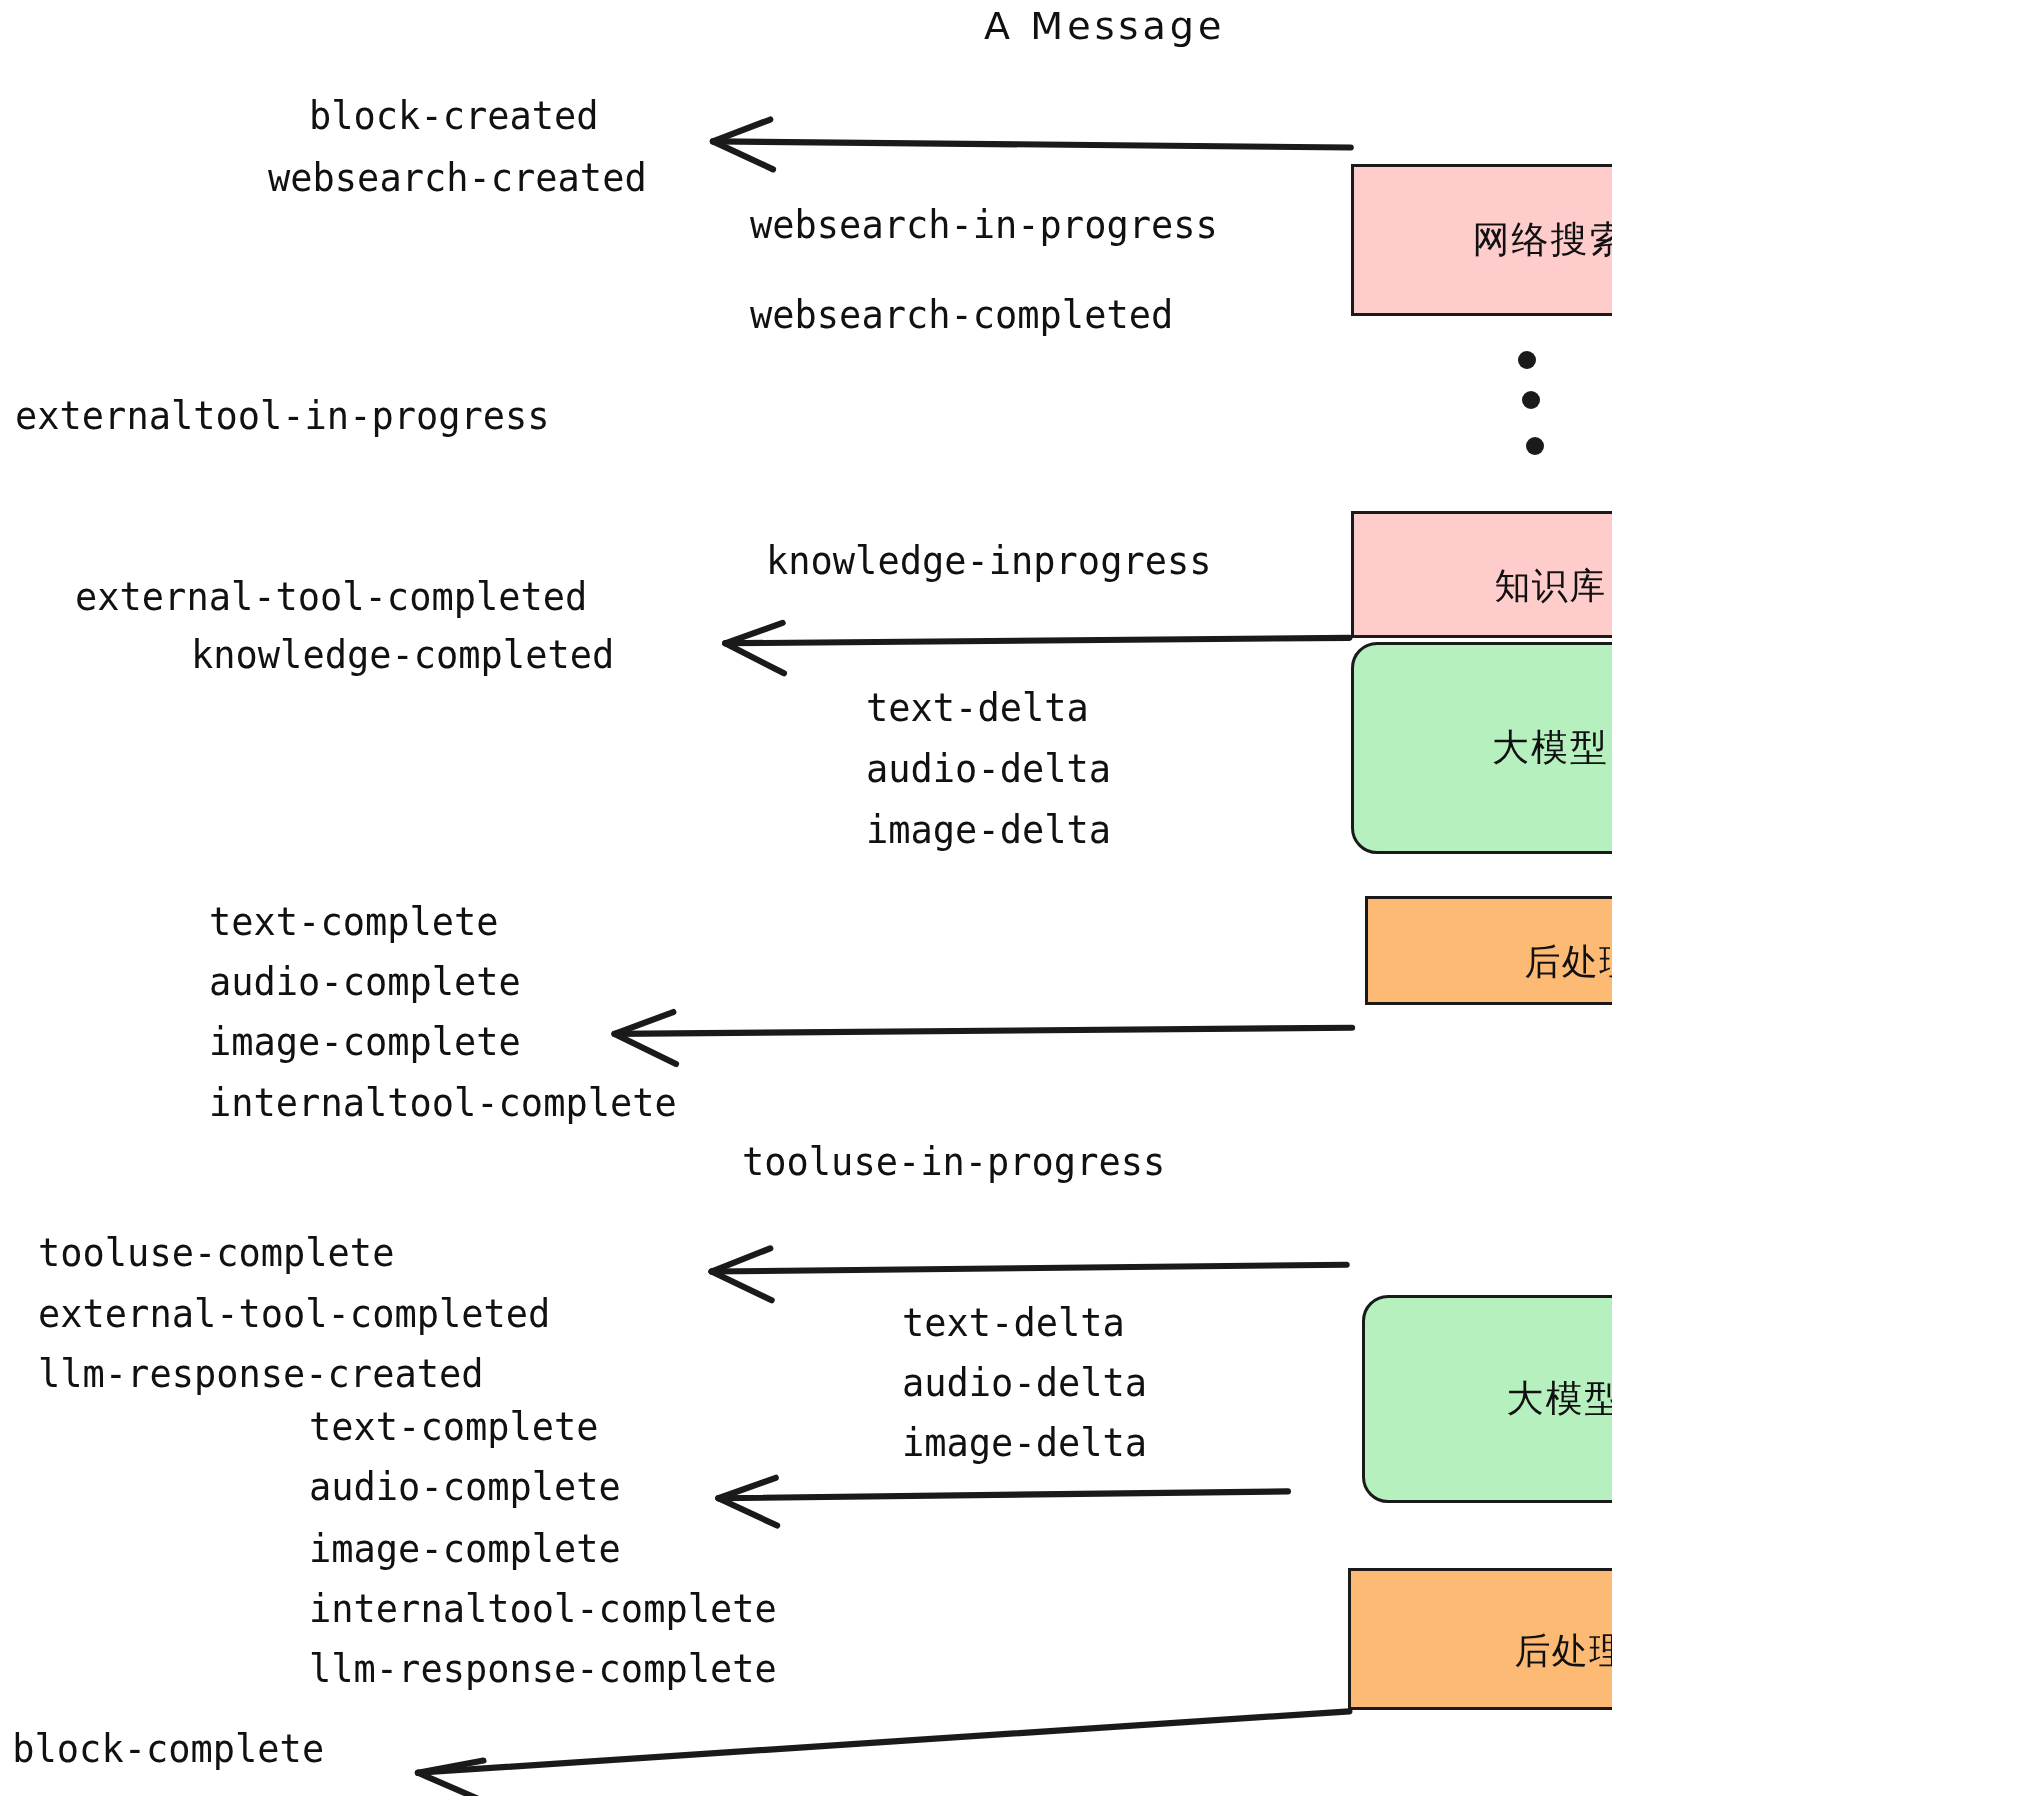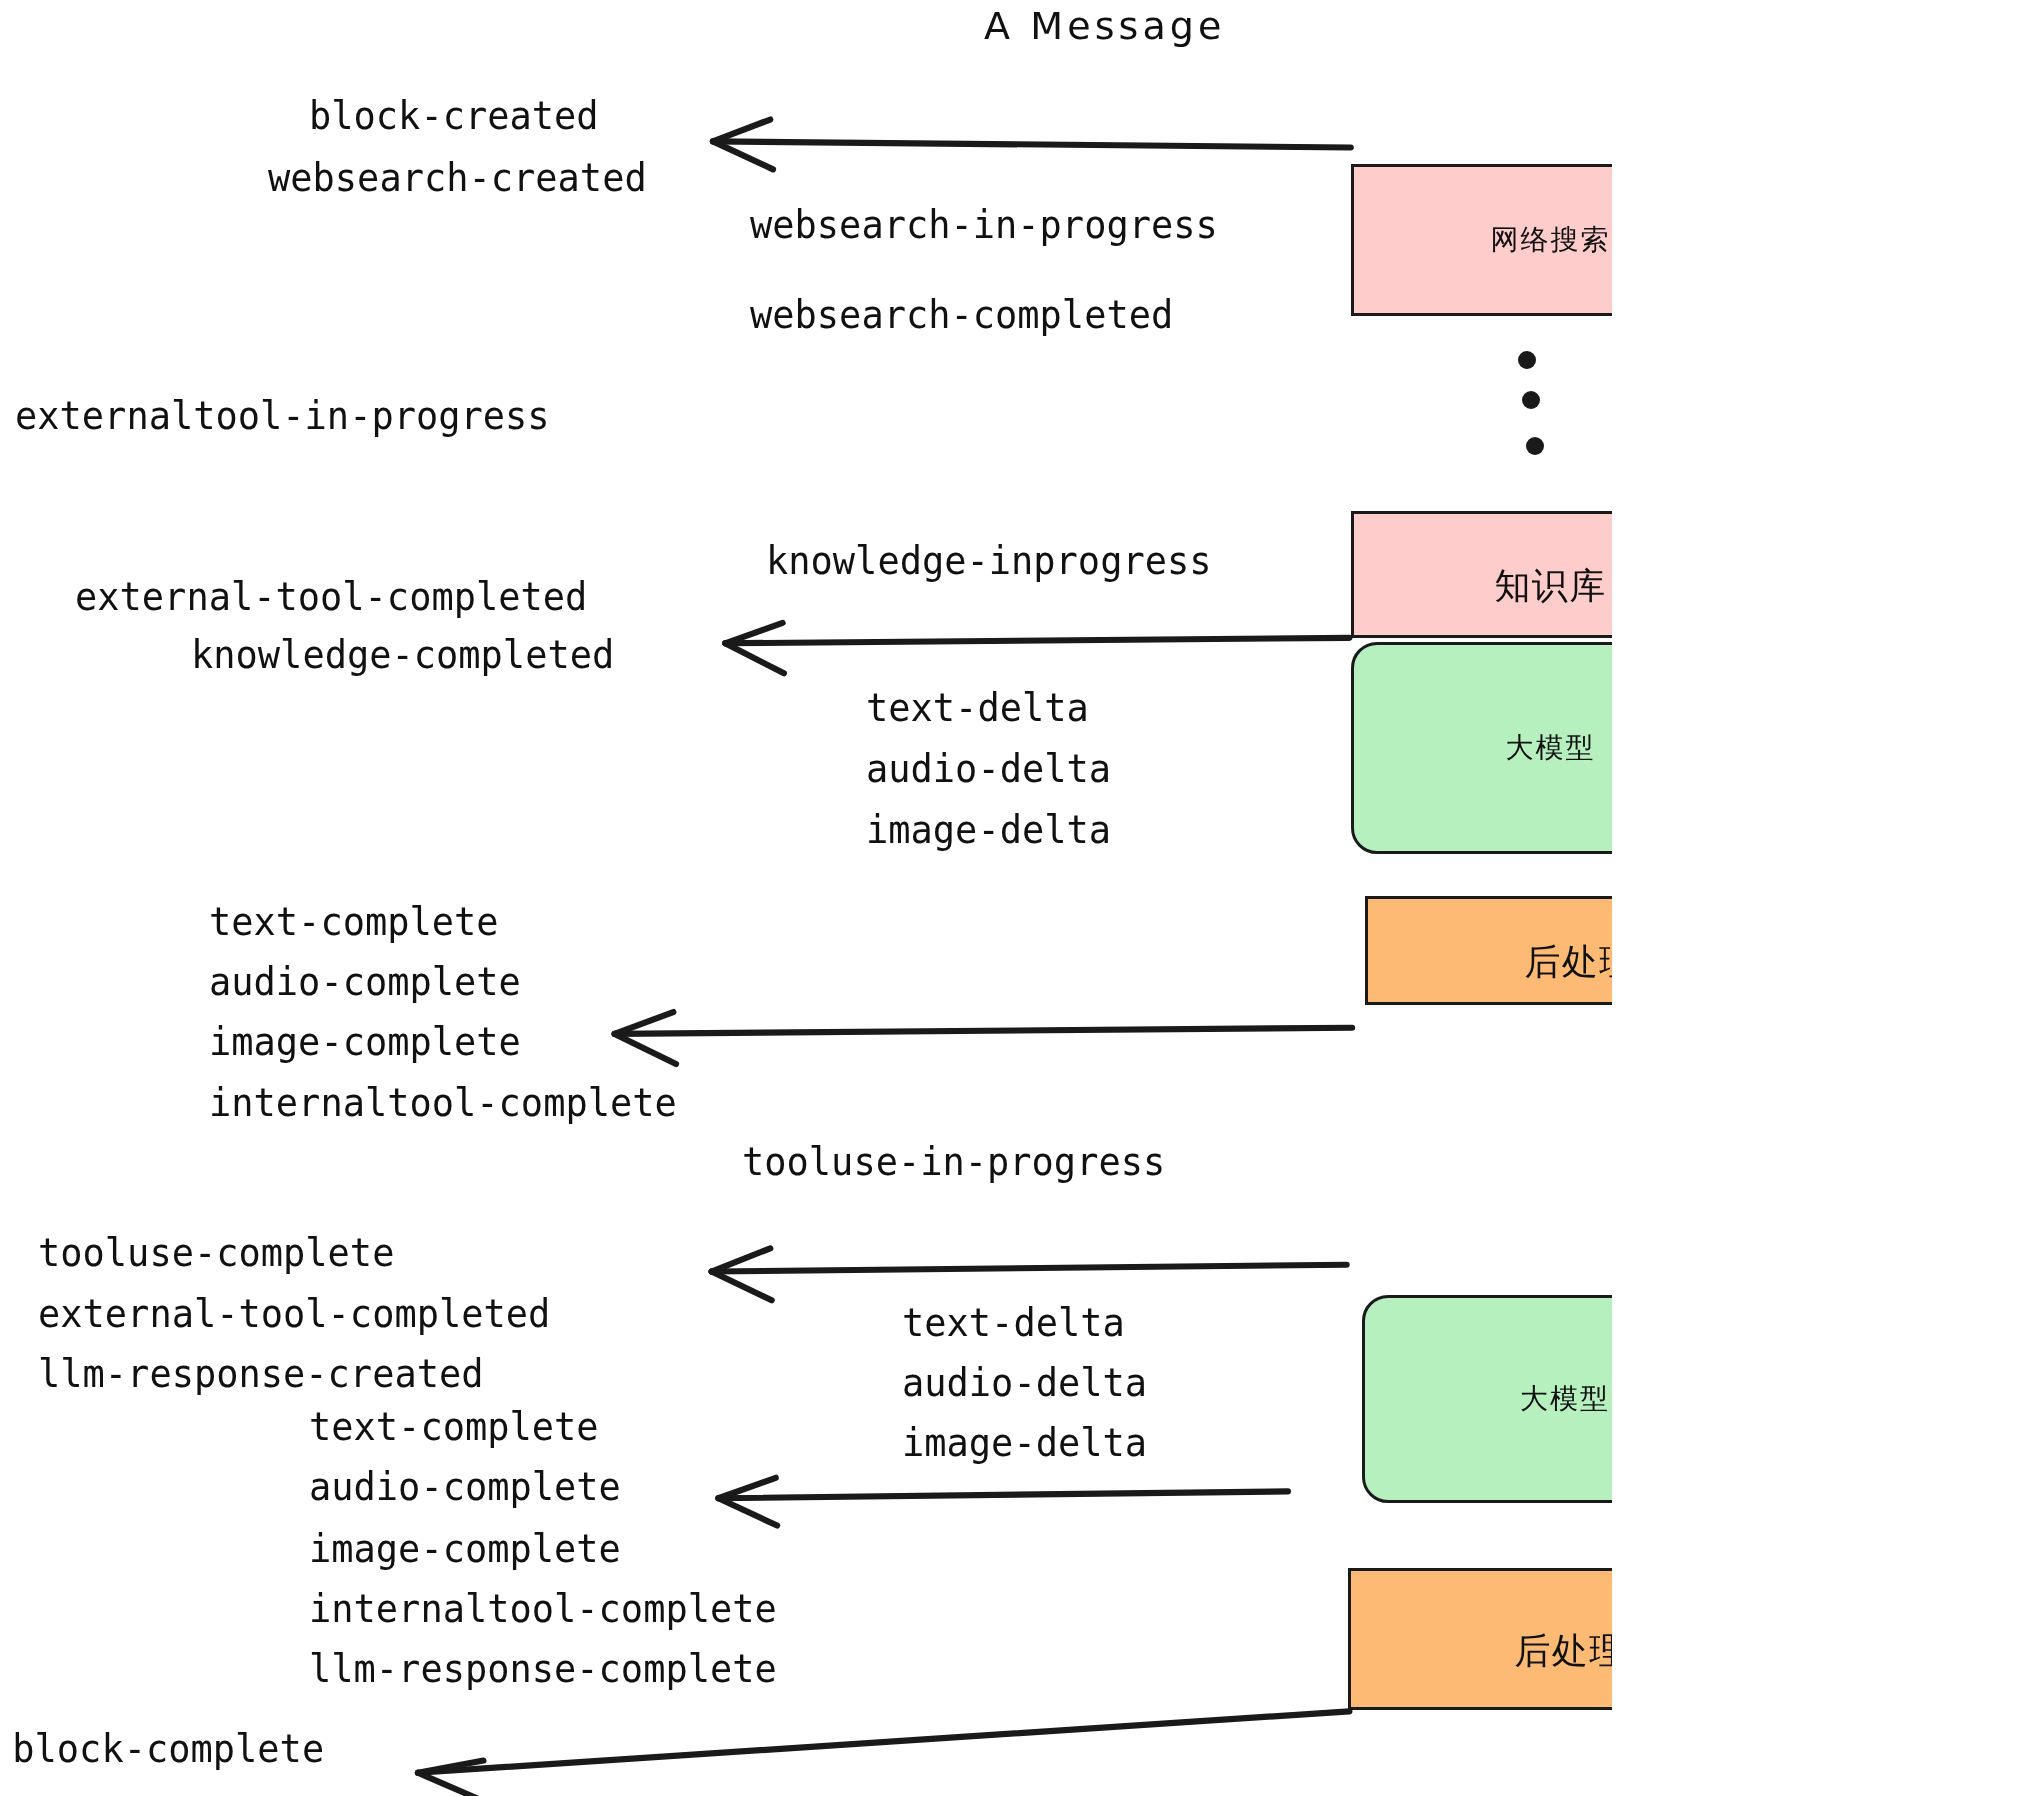--- a/index.html
+++ b/index.html
@@ -41,21 +41,21 @@
     position: absolute;
     box-sizing: border-box;
     border: 3.4px solid #1a1a1a;
     display: flex;
     align-items: center;
     justify-content: center;
     font-family: "DejaVu Sans", "Liberation Sans", sans-serif;
     color: #111111;
   }
   .box .boxlabel {
-    font-size: 28px;
+    font-size: 37px;
     letter-spacing: 2px;
     white-space: nowrap;
   }
   .box.small .boxlabel { font-size: 36px; letter-spacing: 1.4px; margin-top: 24px; }
   .box.pink  { background: #ffcccc; }
   .box.green { background: #b5f0be; border-radius: 26px; }
   .box.yellow{ background: #ffee99; }
   .box.white { background: #fdba74; padding-left: 8px; }
 
   

